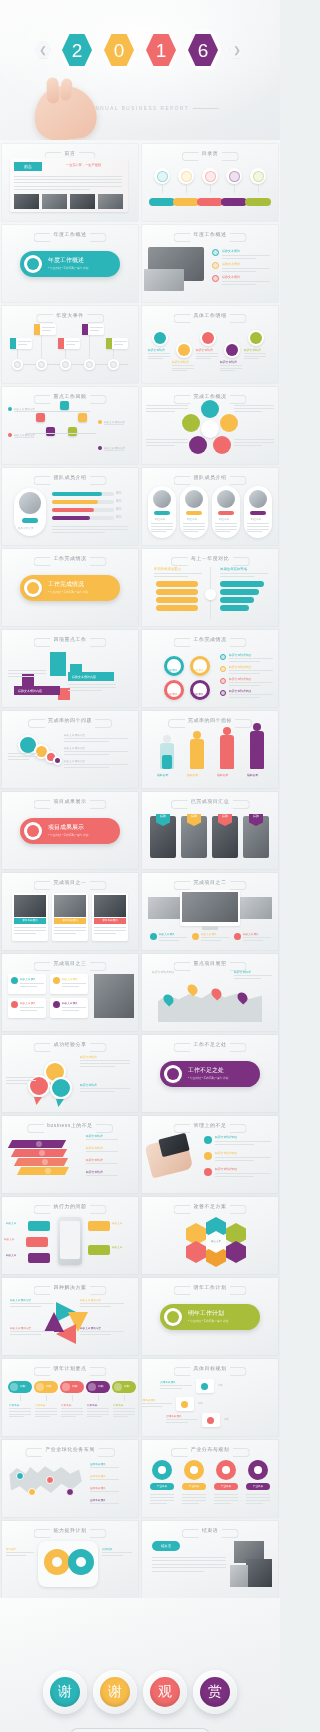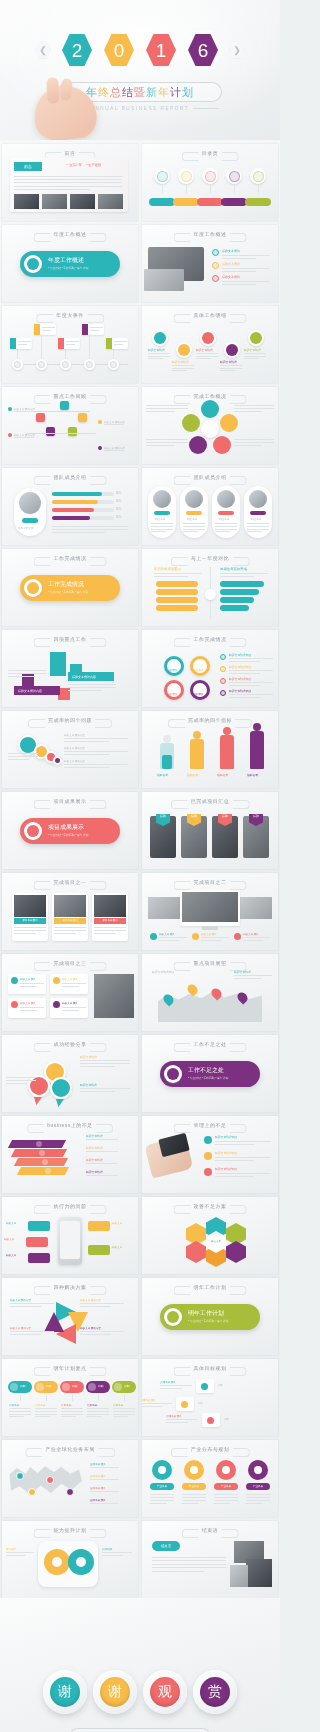--- a/index.html
+++ b/index.html
@@ -122,23 +122,20 @@
       <div class="hexwrap">
         <div class="hex-out"></div>
         <div class="hex-in" id="hx3" style="background: rgb(123, 48, 128);">6</div>
       </div>
 
       <div class="arrowhex">
         <div class="hx">❯</div>
       </div>
     </div>
 
-    <div class="cover-titlebar">
-      <div class="cover-title" id="coverTitle"><span>年</span><span>终</span><span>总</span><span>结</span><span>暨</span><span>新</span><span>年</span><span>计</span><span>划</span></div>
-    </div>
     <div class="cover-sub">ANNUAL BUSINESS REPORT</div>
     <div class="hand"></div>
   </div>
 
   <div class="grid" id="grid">
       <div class="slide">
         <div class="s-title">前言</div>
         <div class="card" style="left:8px;top:14px;width:118px;height:54px;background:linear-gradient(135deg,#fdfdfd,#f2f0f1);"></div>
         <div style="position:absolute;left:12px;top:18px;width:28px;height:9px;background:#2BB5B8;color:#fff;font-size:4px;display:flex;align-items:center;justify-content:center;">前言</div>
         <div style="position:absolute;left:64px;top:19px;font-size:3.2px;color:#F06B6B">一室安心梦，一生产福报</div>

